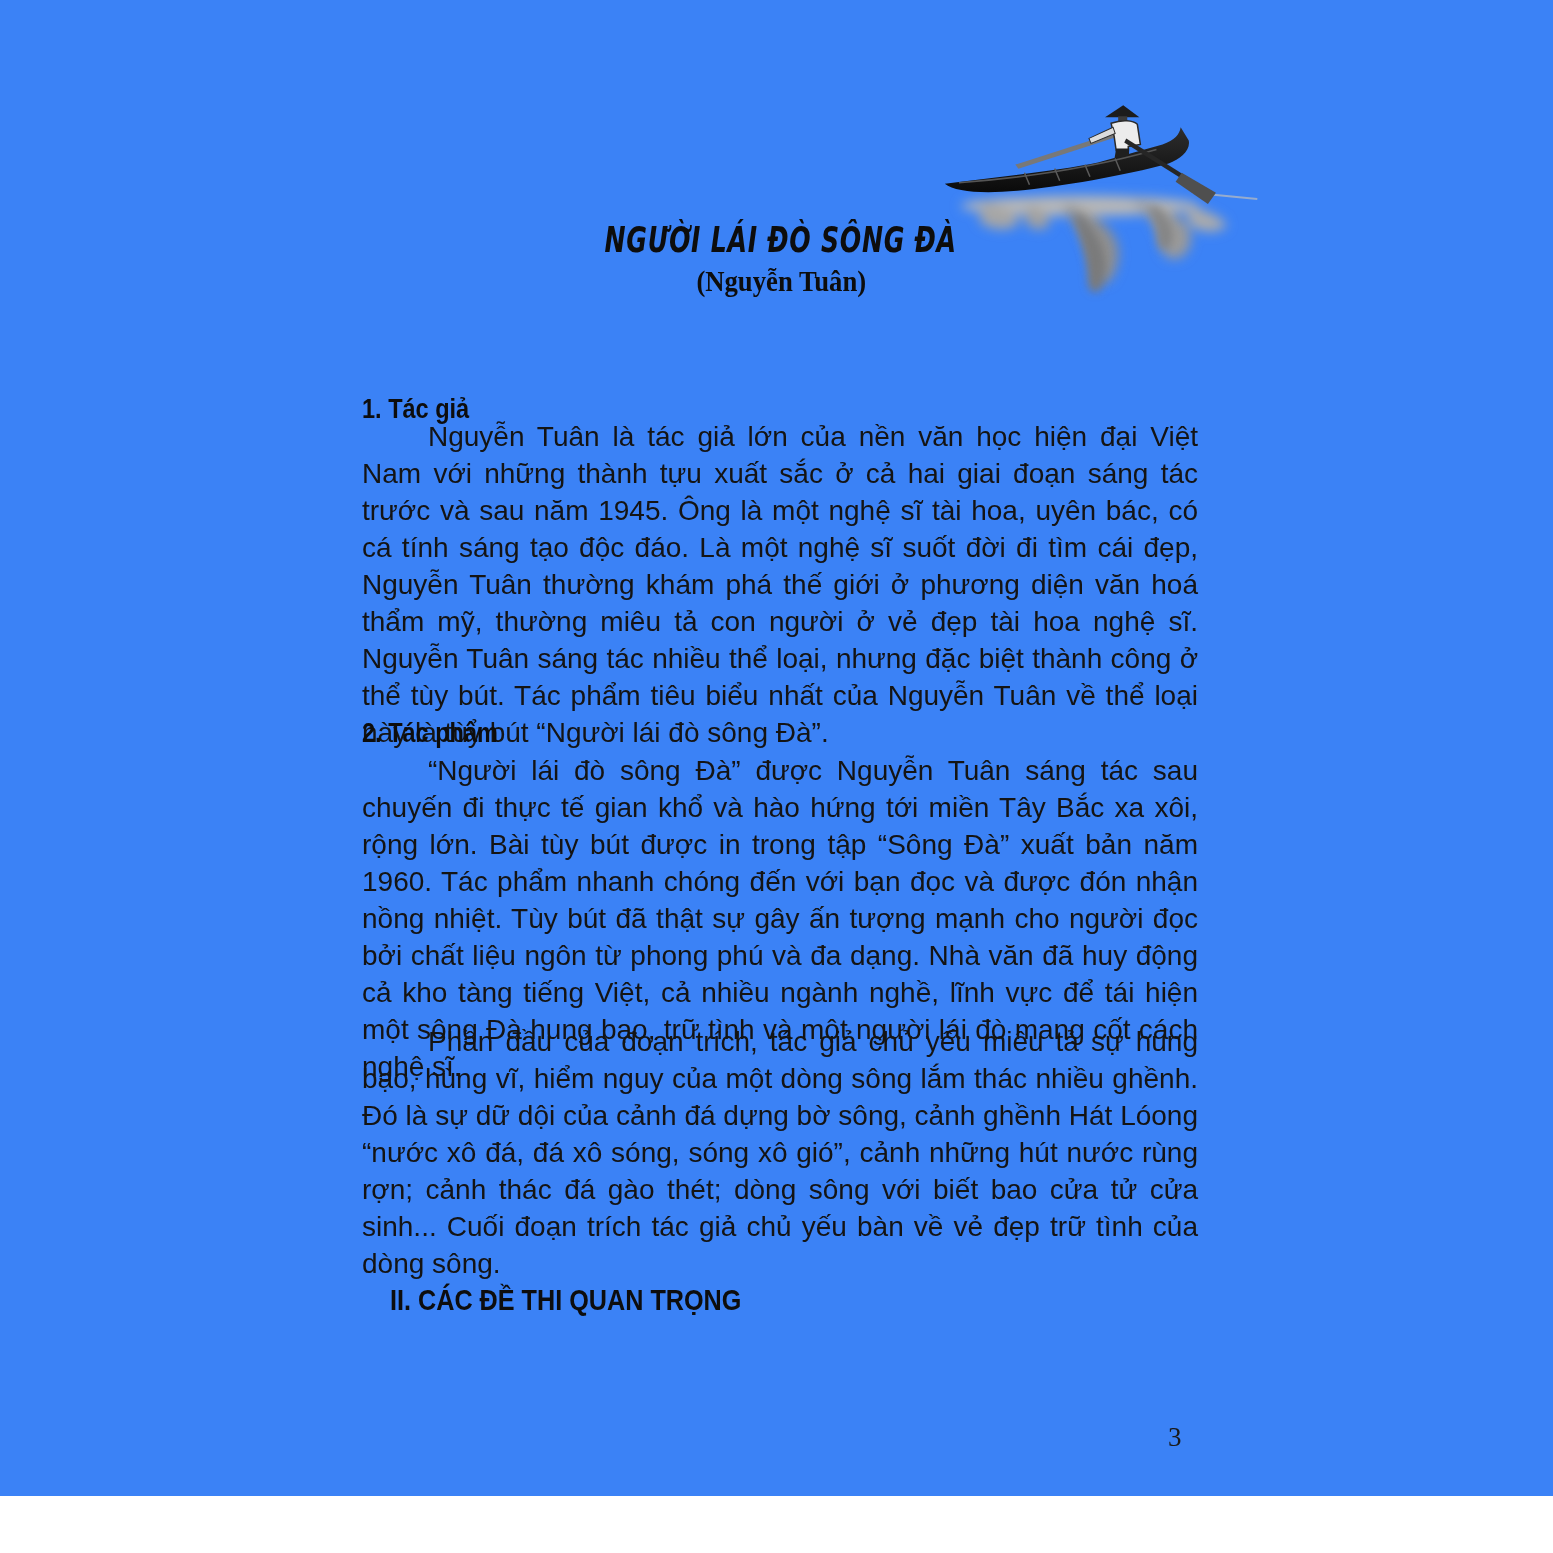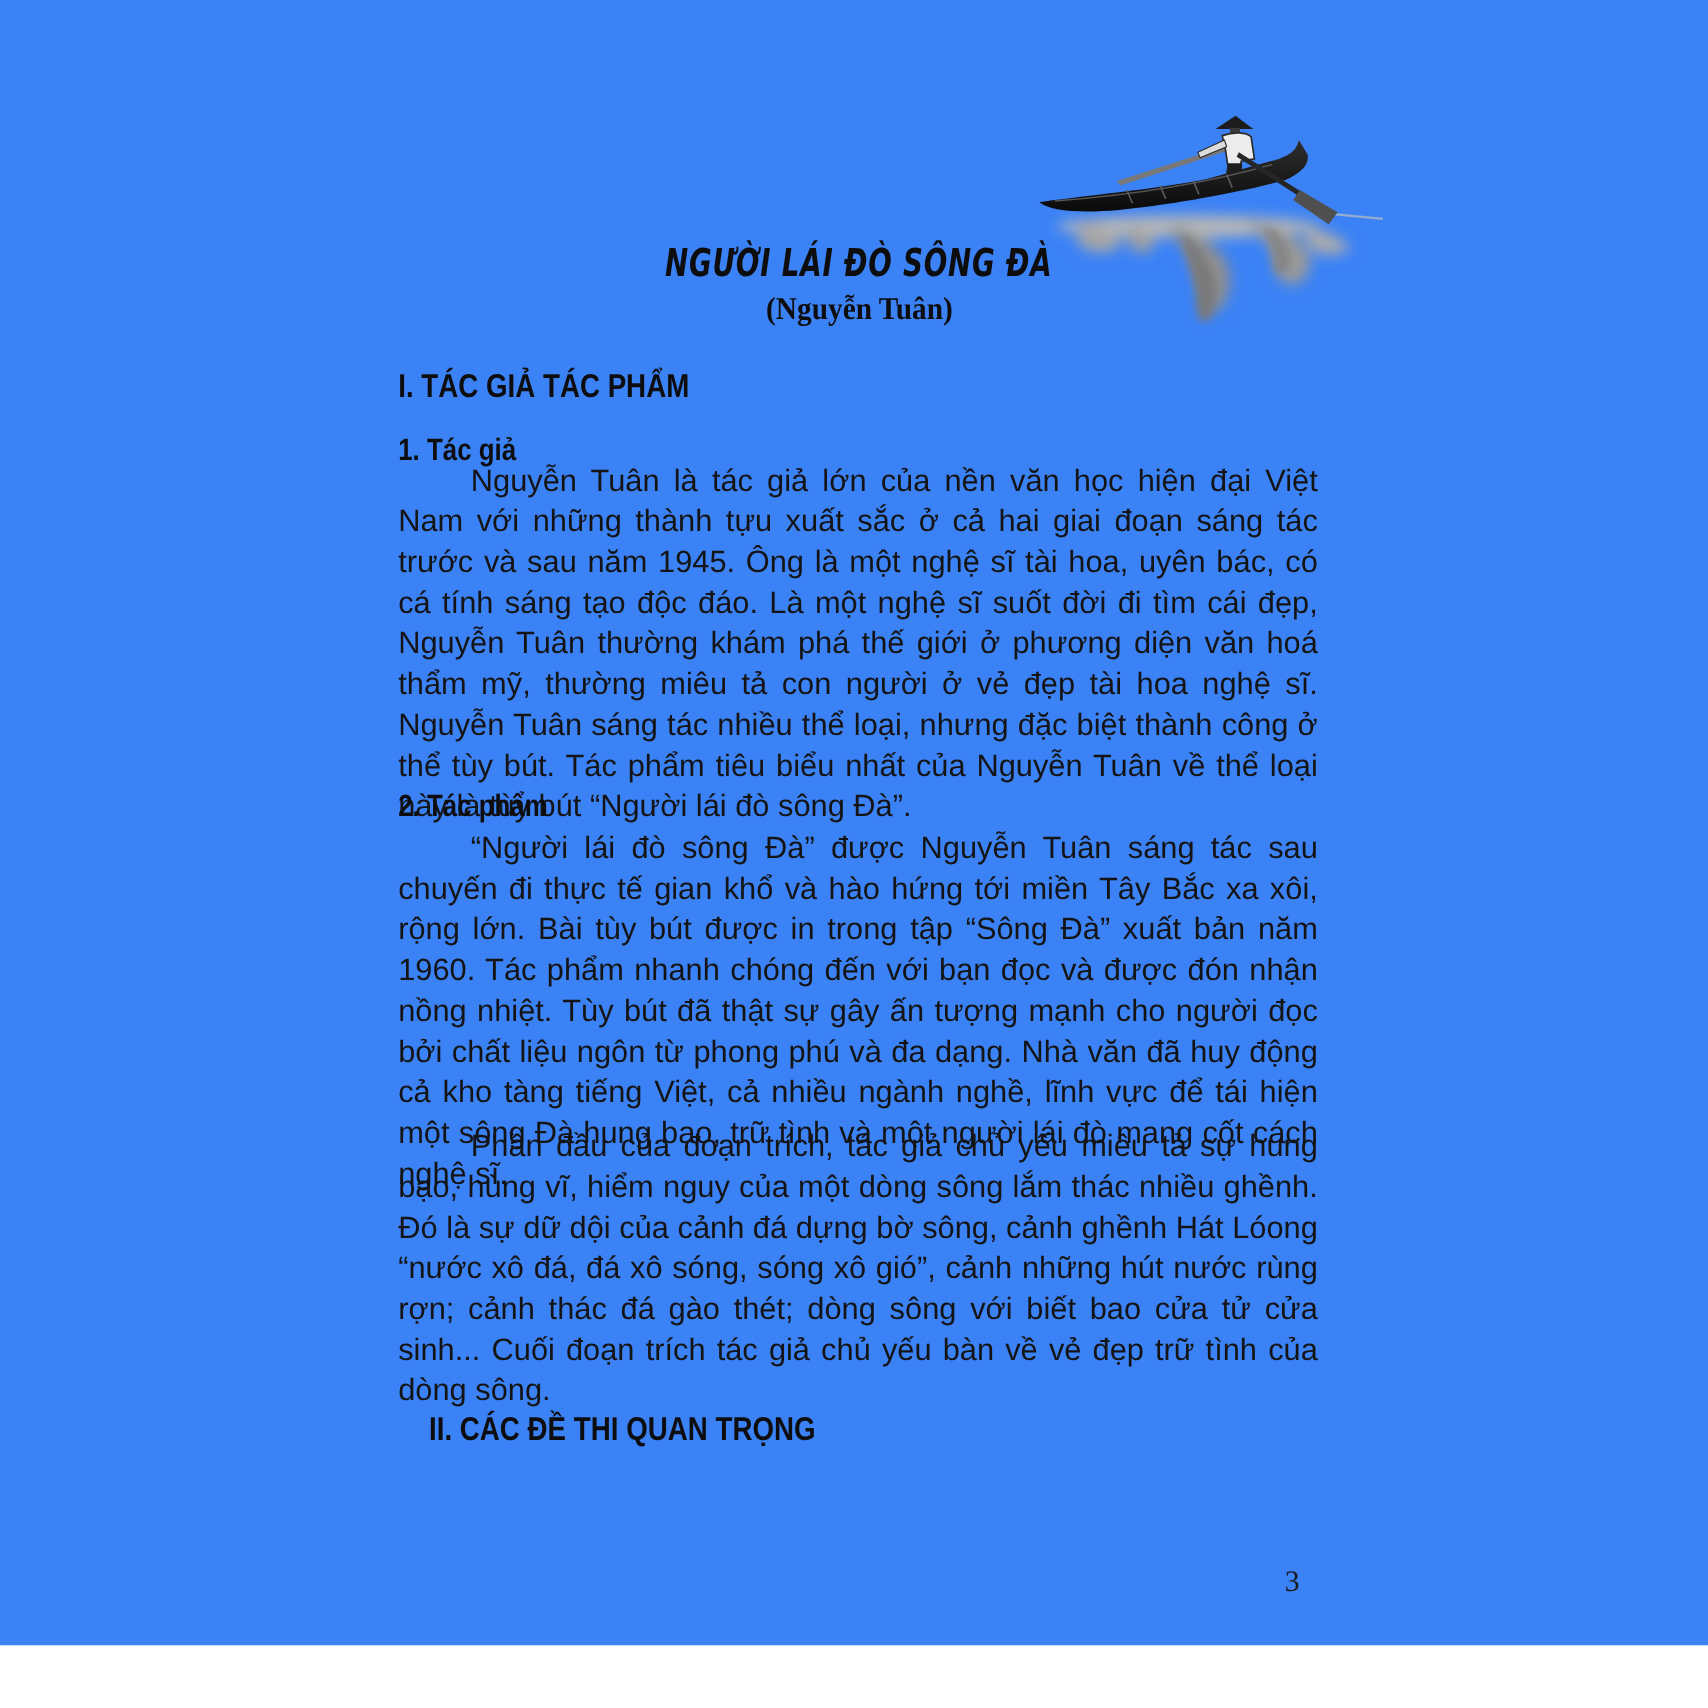--- a/index.html
+++ b/index.html
@@ -119,23 +119,20 @@
 
   <div class="title-wrap">
     <div class="doc-title">
       <span class="squeeze">NGƯỜI LÁI ĐÒ SÔNG ĐÀ</span>
     </div>
     <div class="doc-author">
       <span class="squeeze">(Nguyễn Tuân)</span>
     </div>
   </div>
 
-  <div class="h-major" id="h-sec1">
-    <span class="squeeze">I. TÁC GIẢ TÁC PHẨM</span>
-  </div>
 
   <div class="h-sub" id="h-sub1">
     <span class="squeeze">1. Tác giả</span>
   </div>
   <p class="para" id="para1">Nguyễn Tuân là tác giả lớn của nền văn học hiện đại Việt Nam với những thành tựu xuất sắc ở cả hai giai đoạn sáng tác trước và sau năm 1945. Ông là một nghệ sĩ tài hoa, uyên bác, có cá tính sáng tạo độc đáo. Là một nghệ sĩ suốt đời đi tìm cái đẹp, Nguyễn Tuân thường khám phá thế giới ở phương diện văn hoá thẩm mỹ, thường miêu tả con người ở vẻ đẹp tài hoa nghệ sĩ. Nguyễn Tuân sáng tác nhiều thể loại, nhưng đặc biệt thành công ở thể tùy bút. Tác phẩm tiêu biểu nhất của Nguyễn Tuân về thể loại này là tùy bút “Người lái đò sông Đà”.</p>
 
   <div class="h-sub" id="h-sub2">
     <span class="squeeze">2. Tác phẩm</span>
   </div>
   <p class="para" id="para2">“Người lái đò sông Đà” được Nguyễn Tuân sáng tác sau chuyến đi thực tế gian khổ và hào hứng tới miền Tây Bắc xa xôi, rộng lớn. Bài tùy bút được in trong tập “Sông Đà” xuất bản năm 1960. Tác phẩm nhanh chóng đến với bạn đọc và được đón nhận nồng nhiệt. Tùy bút đã thật sự gây ấn tượng mạnh cho người đọc bởi chất liệu ngôn từ phong phú và đa dạng. Nhà văn đã huy động cả kho tàng tiếng Việt, cả nhiều ngành nghề, lĩnh vực để tái hiện một sông Đà hung bạo, trữ tình và một người lái đò mang cốt cách nghệ sĩ.</p>

